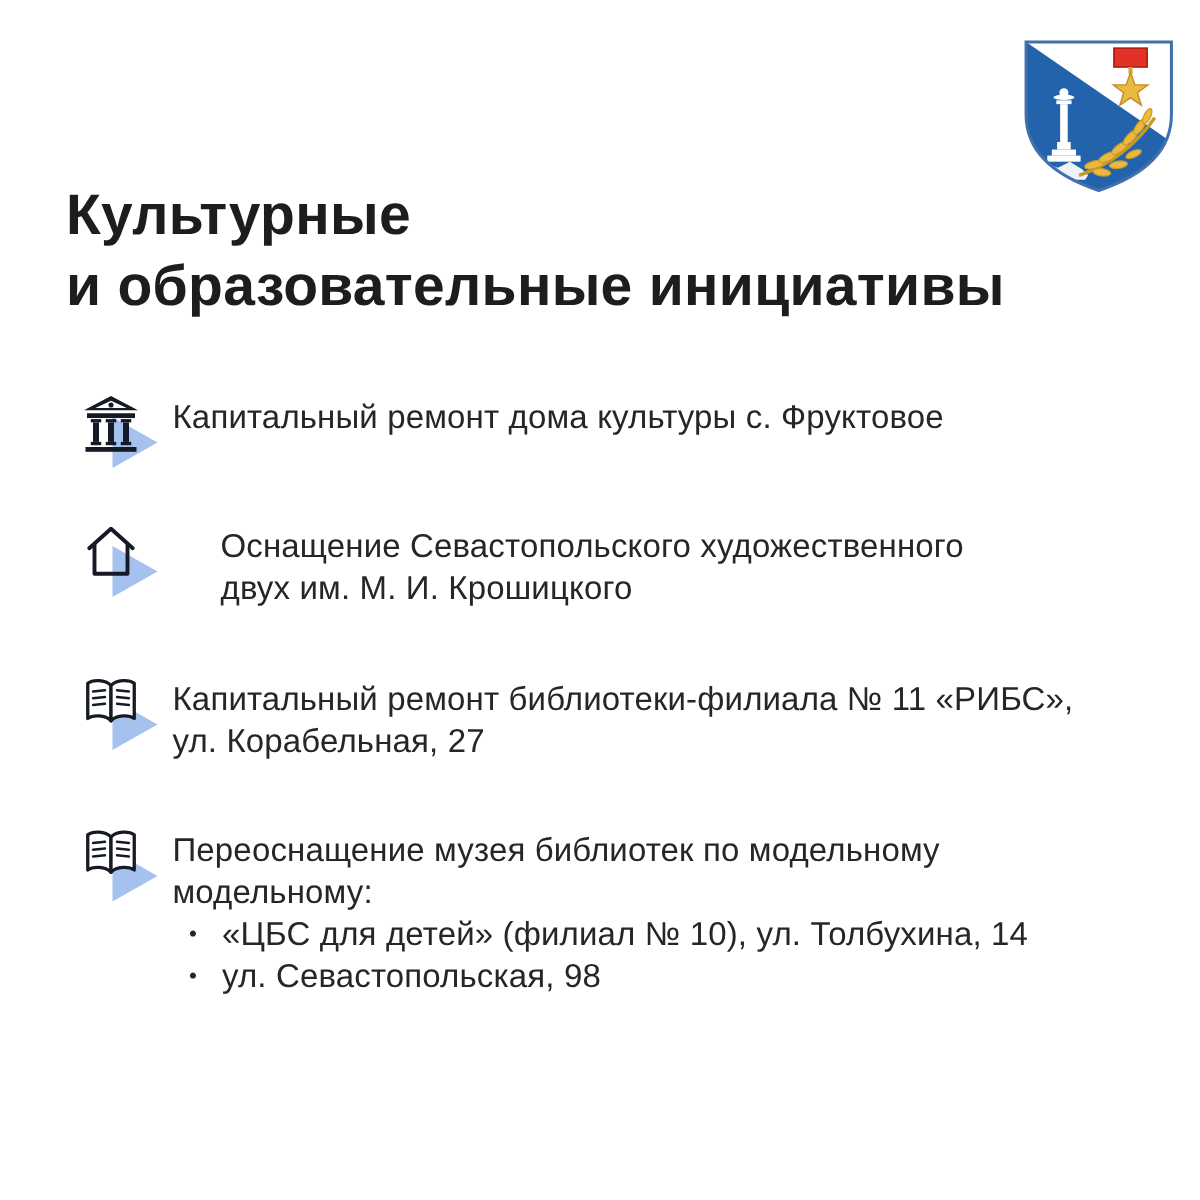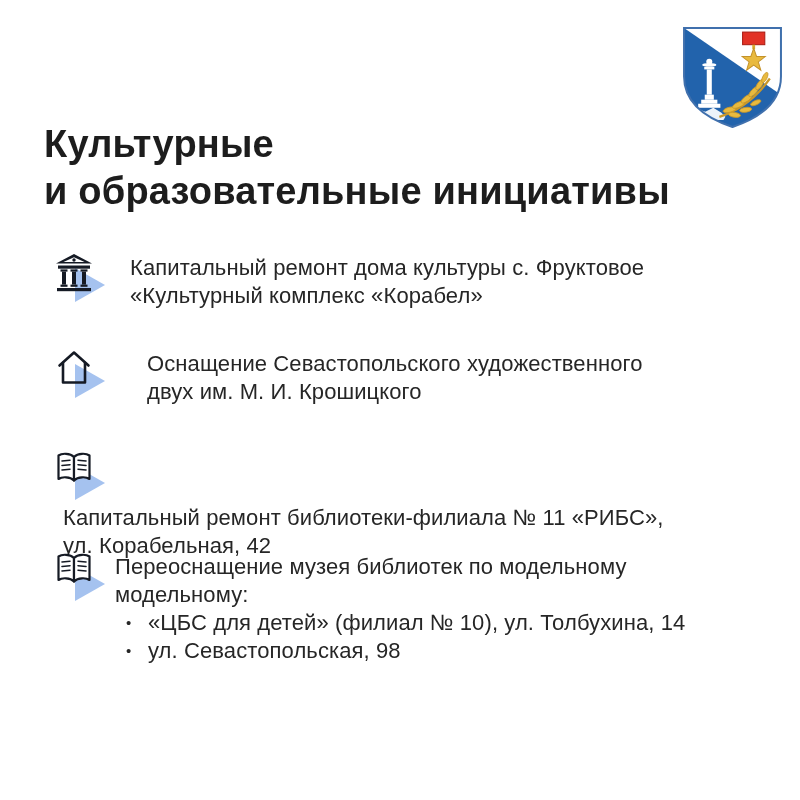--- a/index.html
+++ b/index.html
@@ -26,23 +26,23 @@
     font-size:22px; line-height:28px; color:#262626; letter-spacing:0.1px;
   }
   .line { display:block; white-space:nowrap; }
 
   .bullets { margin-top:0; }
   .bullet { display:flex; align-items:flex-start; }
   .bullet .dot {
     width:33px; padding-left:11px; box-sizing:border-box;
     font-size:15px; line-height:28px; color:#262626; flex:none;
   }
-  .item-1 { top:252px;gap:15px; }
+  .item-1 { top:262px; }
   .item-2 { top:348px;gap:32px; }
-  .item-3 { top:450px;flex-direction:column; }
+  .item-3 { top:450px; }
   .item-4 { top:551px; }
 </style>
 </head>
 <body>
 
 <div class="page">
 
   <svg class="crest" viewBox="0 0 106 106" aria-hidden="true">
     <defs>
       <clipPath id="shieldClip">
@@ -107,21 +107,20 @@
             <rect x="15.5" y="32.6" width="7" height="2.2"></rect>
           <rect x="25.5" y="17.4" width="7" height="2.2"></rect>
             <rect x="27" y="19.6" width="4" height="13"></rect>
             <rect x="25.5" y="32.6" width="7" height="2.2"></rect>
           <rect x="2" y="36" width="34" height="3.2"></rect>
         </g>
       </svg>
     </div>
     <div class="item-text">
       <span class="line">Капитальный ремонт дома культуры с. Фруктовое</span>
-      <span class="line">«Культурный комплекс «Корабел»</span>
     </div>
   </div>
 
   <div class="item item-2">
     <div class="item-icon">
       <svg viewBox="0 0 52 52">
         <polygon points="20,16 50,33 20,50" fill="#a5c2ef"></polygon>
         <g fill="none" stroke="#151a24" stroke-width="2.6" stroke-linejoin="round" stroke-linecap="round">
           <path d="M4.5,17.5 L19,4.5 L33.5,17.5"></path>
           <path d="M8,14.8 V34.5 H30 V14.8"></path>
@@ -147,21 +146,21 @@
             <path d="M7,15.5 L15,14.7"></path>
             <path d="M7,20 L15,19.2"></path>
           <path d="M23,10.2 L31,11"></path>
             <path d="M23,14.7 L31,15.5"></path>
             <path d="M23,19.2 L31,20"></path>
         </g>
       </svg>
     </div>
     <div class="item-text">
       <span class="line">Капитальный ремонт библиотеки-филиала № 11 «РИБС»,</span>
-      <span class="line">ул. Корабельная, 42</span>
+      <span class="line">ул. Корабельная, 27</span>
     </div>
   </div>
 
   <div class="item item-4">
     <div class="item-icon">
       <svg viewBox="0 0 52 52">
         <polygon points="20,16 50,33 20,50" fill="#a5c2ef"></polygon>
         <g stroke="#151a24" stroke-width="2.2" fill="#ffffff" stroke-linejoin="round">
           <path d="M19,7 C15,3 7,3 3.5,5.5 L3.5,29 C7,26.5 15,26.5 19,30.5 Z"></path>
           <path d="M19,7 C23,3 31,3 34.5,5.5 L34.5,29 C31,26.5 23,26.5 19,30.5 Z"></path>

